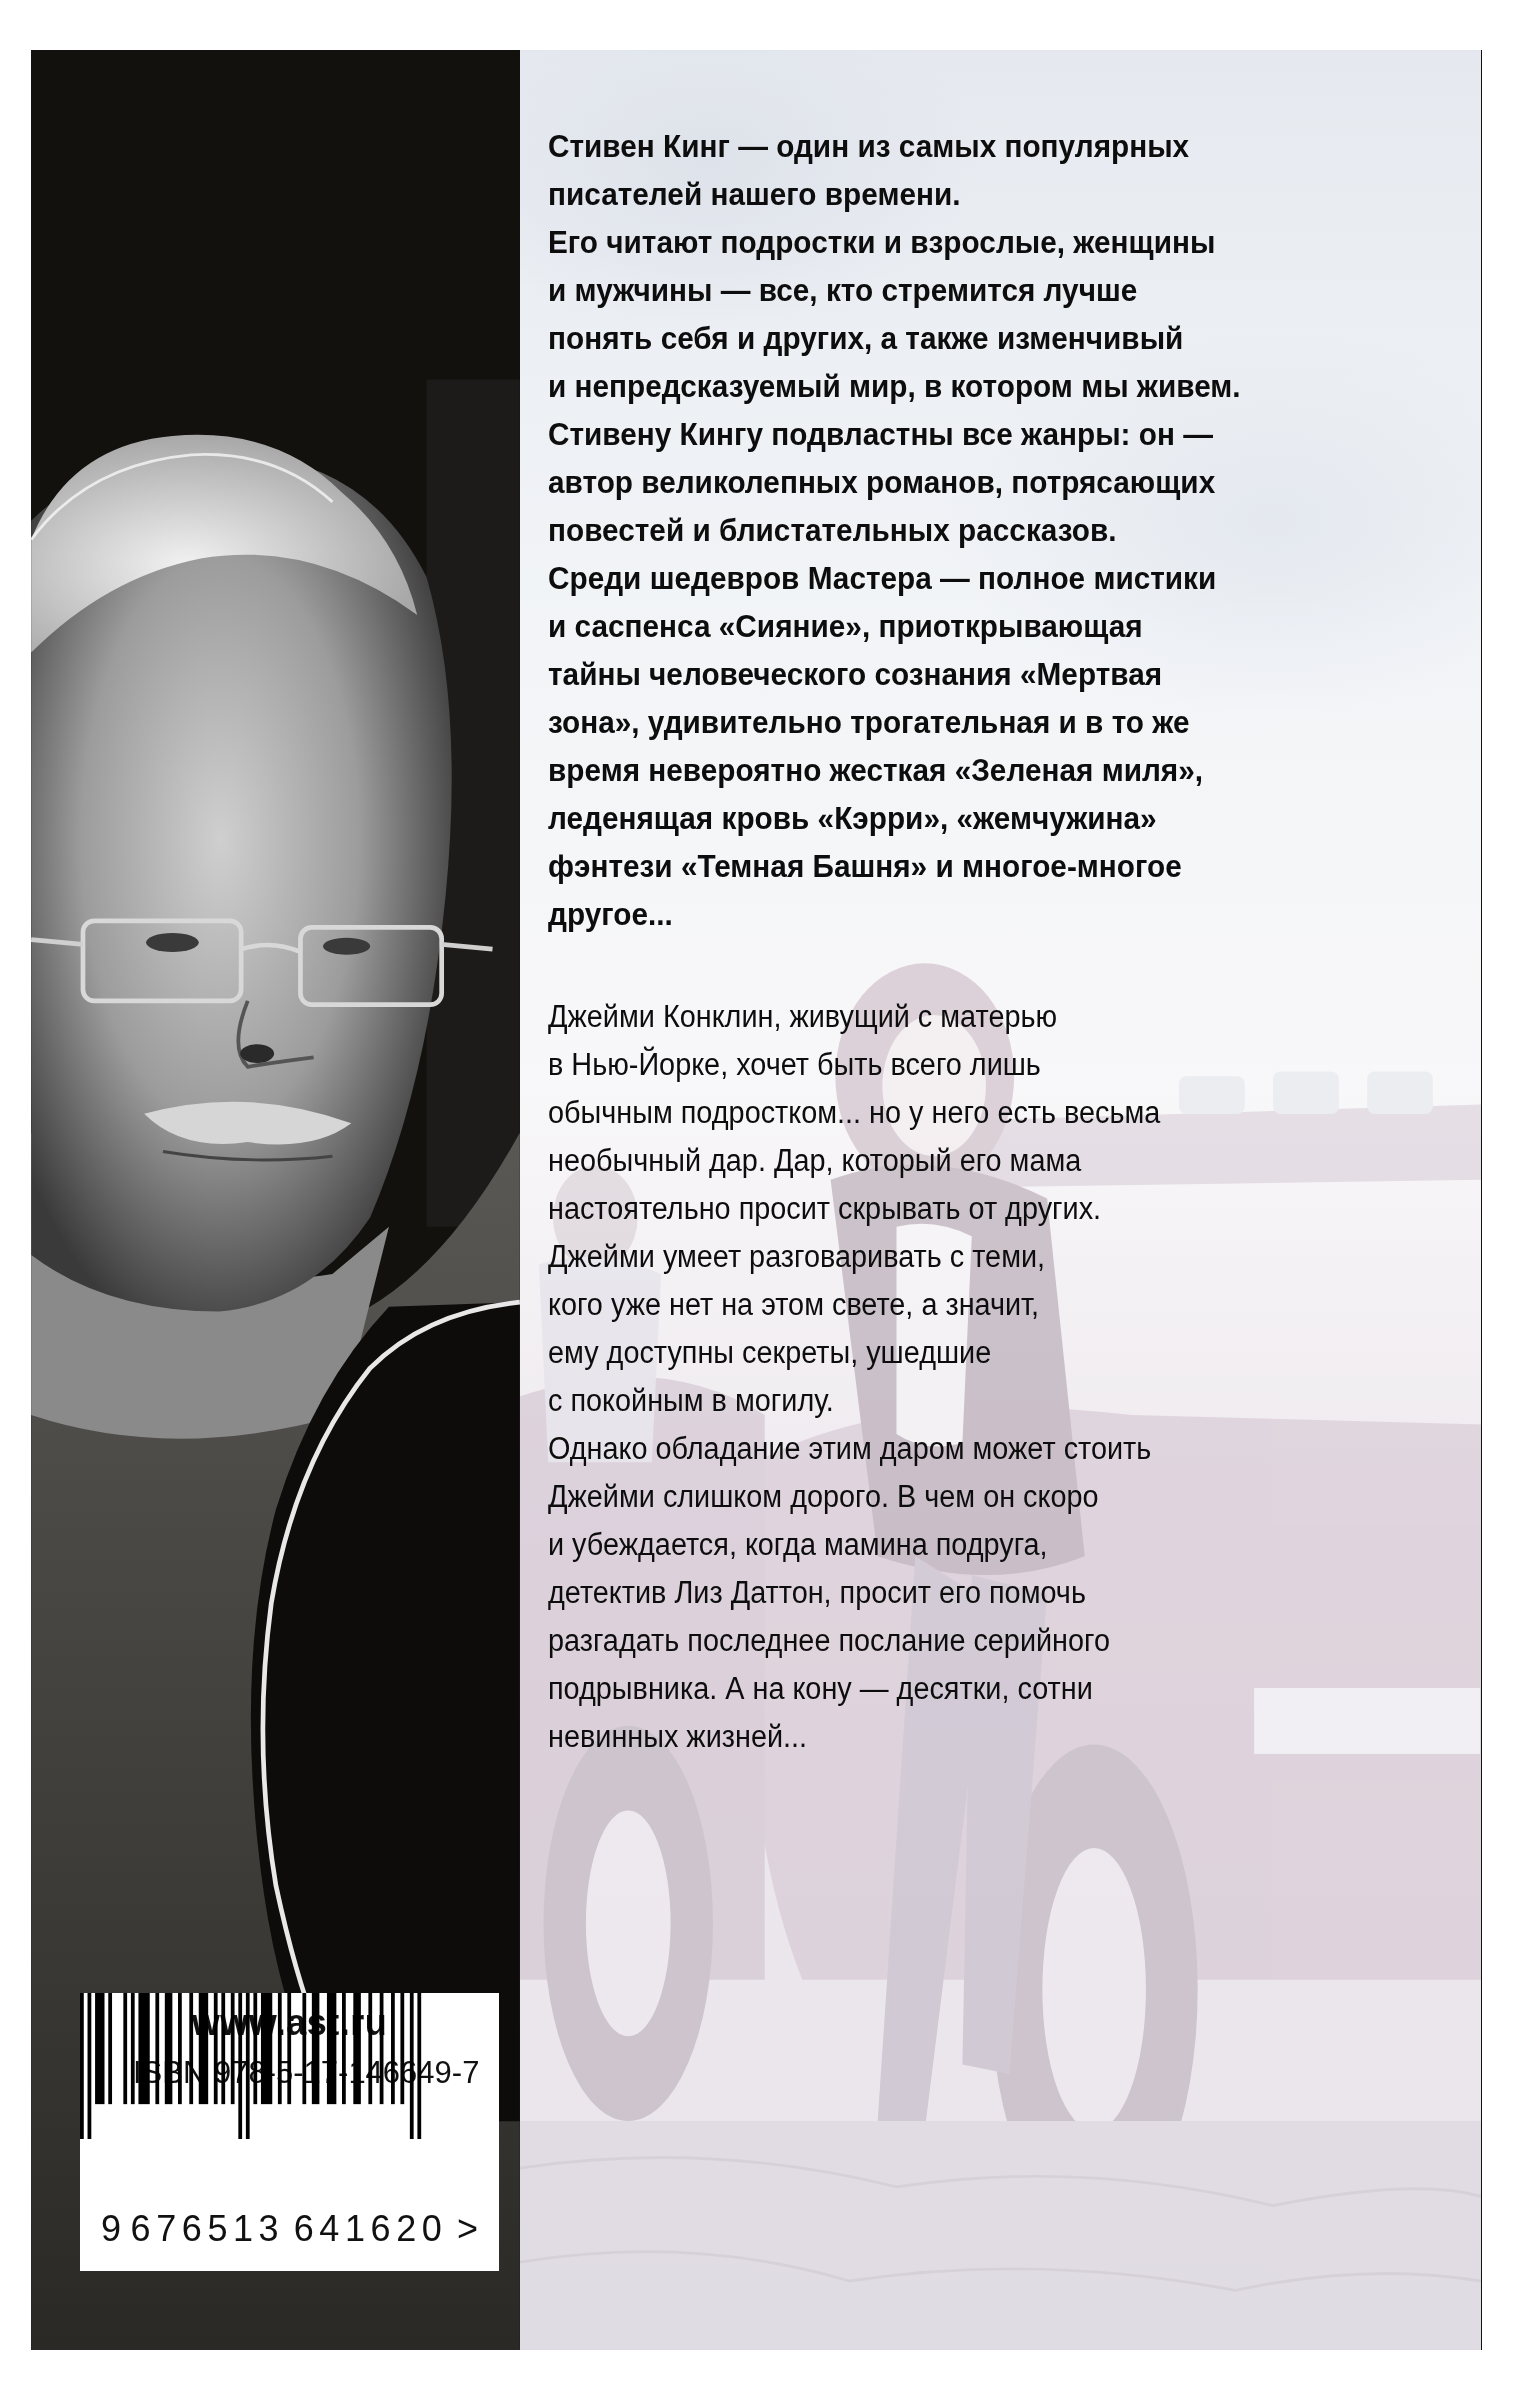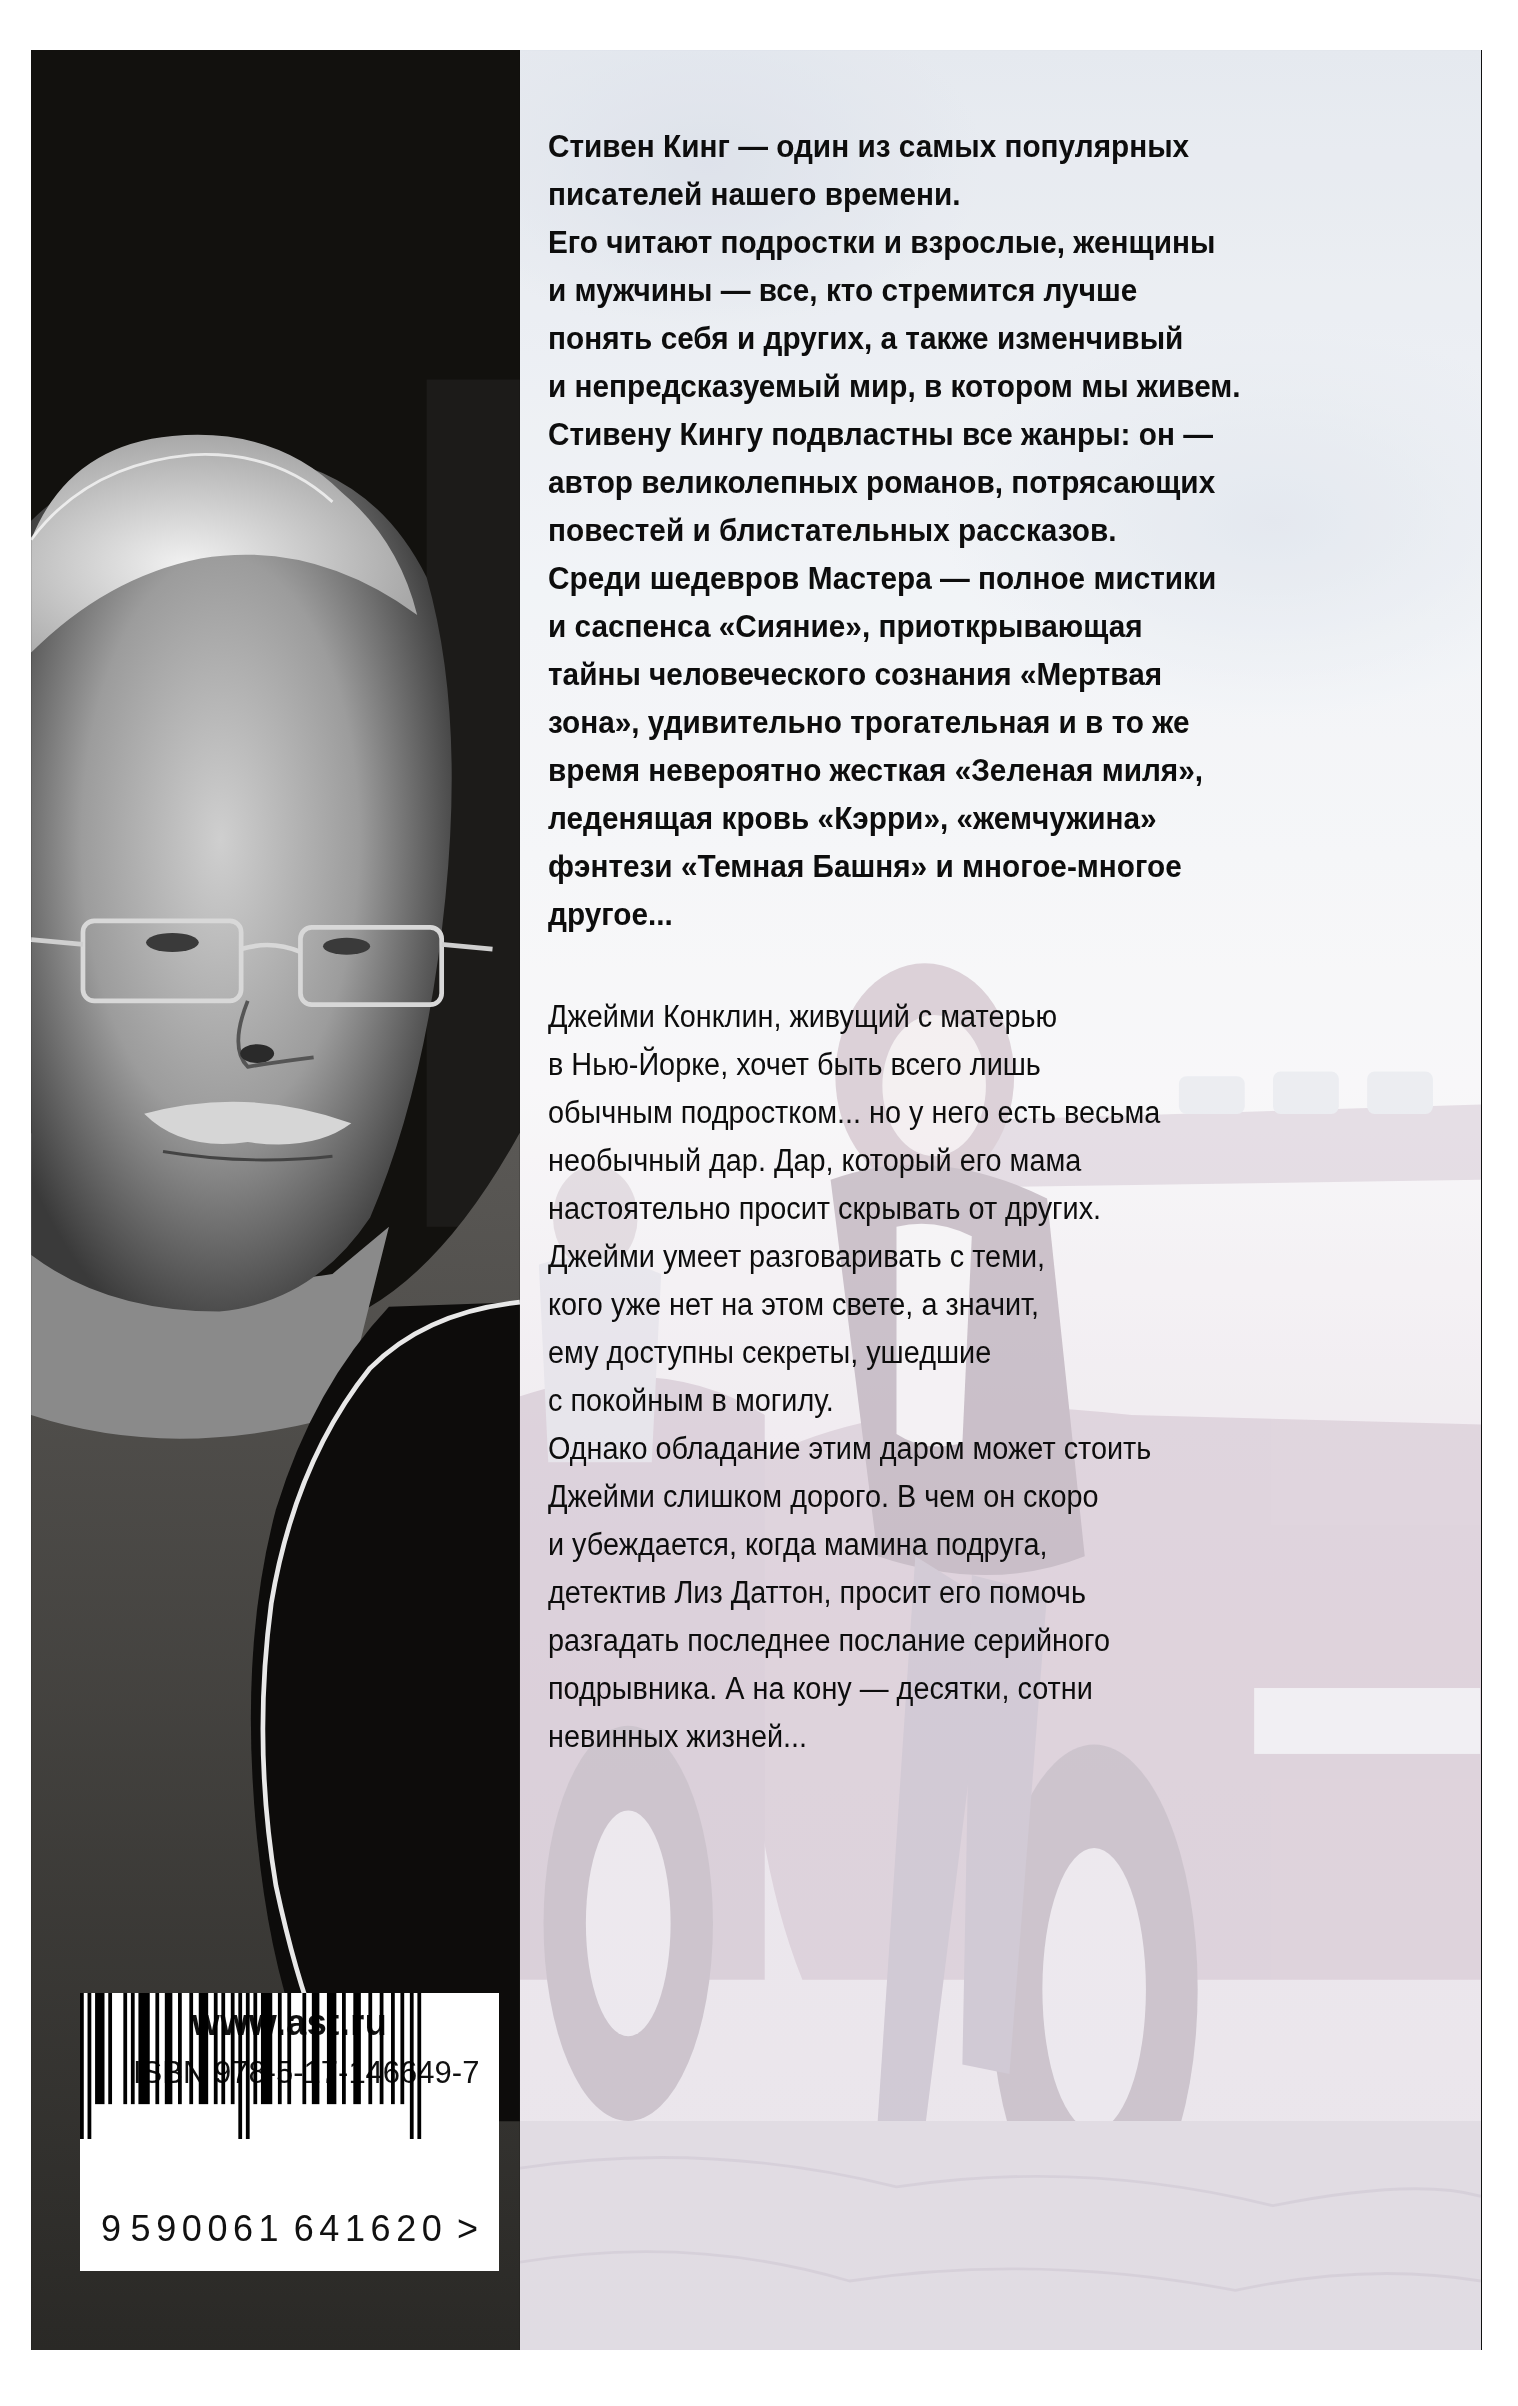--- a/index.html
+++ b/index.html
@@ -156,21 +156,21 @@
           <rect x="306" y="0" width="4" height="118"></rect>
           <rect x="318" y="0" width="4" height="118"></rect>
           <rect x="330" y="0" width="4" height="118"></rect>
           <rect x="340" y="0" width="4" height="118"></rect>
           <rect x="350" y="0" width="4" height="155"></rect>
           <rect x="358" y="0" width="4" height="155"></rect>
         </g>
       </svg>
       <div class="barcode-digits">
         <span>9</span>
-        <span class="grp">590061</span>
+        <span class="grp">676513</span>
         <span class="grp">641620</span>
         <span>&gt;</span>
       </div>
     </div>
   </div>
 
   <div class="text-panel">
     <svg class="illus" width="961" height="2300" viewBox="0 0 1021 2443">
       <g opacity="0.55">
 

